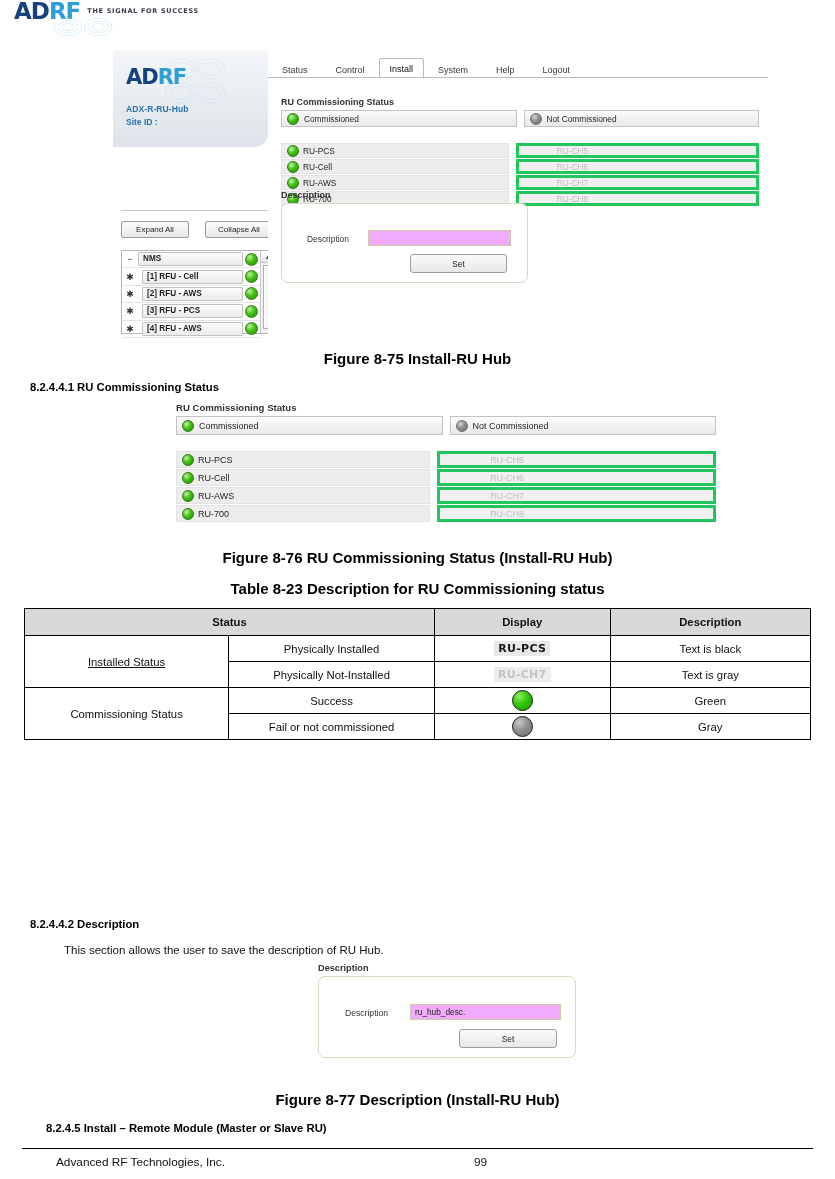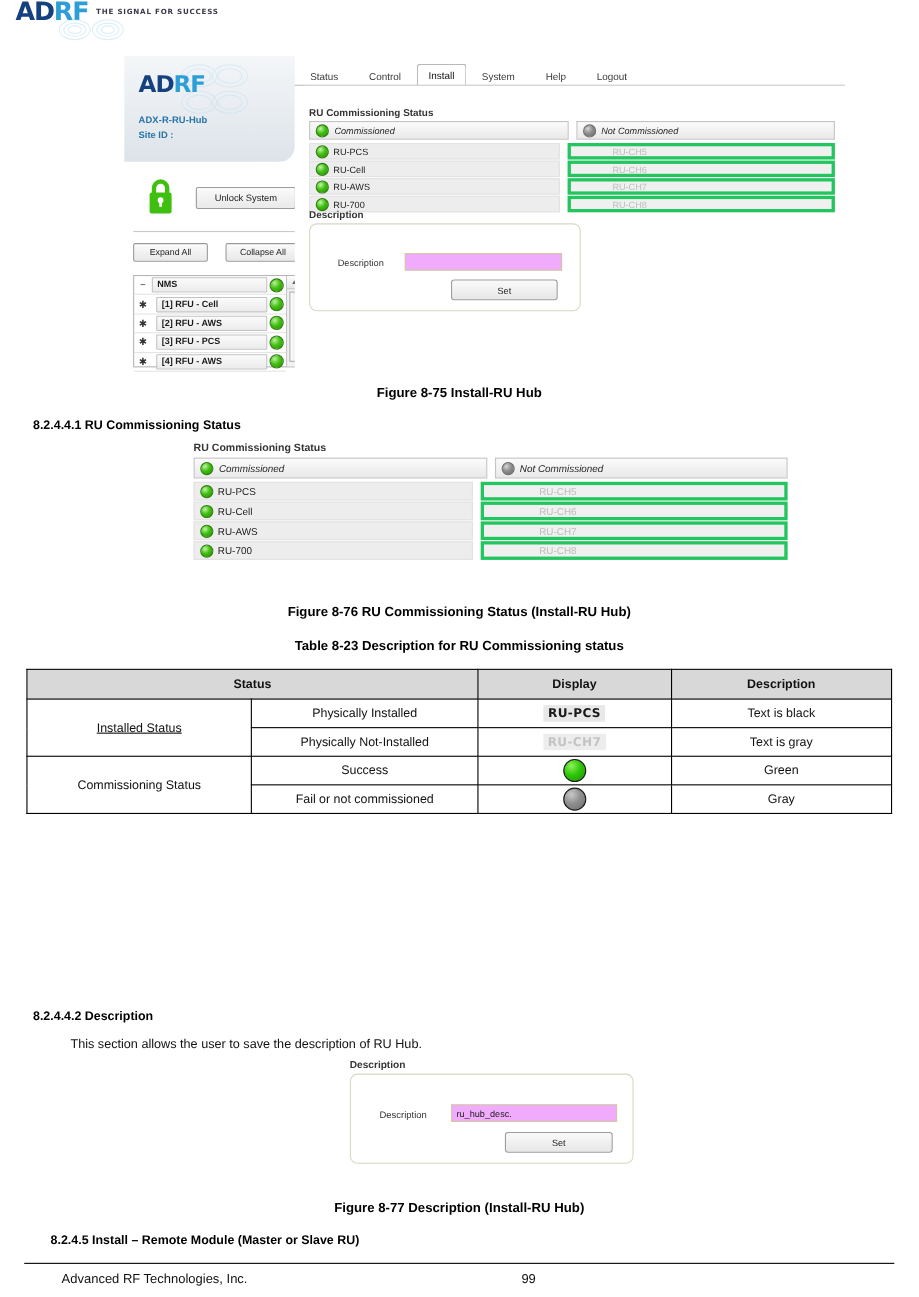--- a/index.html
+++ b/index.html
@@ -69,42 +69,42 @@
   .tabbar{position:absolute;left:0;top:6px;width:500px;height:21px;display:flex;align-items:flex-end;gap:0;}
   .tab{height:17px;padding:0 14px;font-size:9px;color:#3a3a3a;display:flex;align-items:center;justify-content:center;}
   .tab.active{background:#ffffff;border:1px solid #b9b9b9;border-bottom:none;border-top-left-radius:3px;border-top-right-radius:3px;height:19px;color:#111;padding:0 10px;}
   .tabbar-underline{position:absolute;left:0;top:26px;width:500px;height:1px;background:#bdbdbd;}
   .content-body{position:absolute;left:0;top:27px;width:500px;height:257px;background:#fff;border-top-left-radius:10px;}
 
   .sect-title{font-size:9px;font-weight:bold;color:#343434;margin:0 0 3px 0;}
 
   
   .comm-wrap{position:absolute;left:13px;top:19px;width:478px;}
-  .comm-hdr{display:flex;gap:7px;margin-bottom:3px;font-style:italic;}
+  .comm-hdr{display:flex;gap:7px;margin-bottom:16px;}
   .comm-hdr .cell{flex:1;height:15px;background:linear-gradient(180deg,#fbfbfb,#e9e9e9);
     border:1px solid #c3c3c3;display:flex;align-items:center;padding-left:5px;gap:5px;font-size:8.3px;color:#252525;}
   .comm-rows{display:flex;flex-direction:column;gap:1px;}
   .comm-row{display:flex;height:15px;}
   .comm-row .left,.comm-row .right{display:flex;align-items:center;gap:4px;padding-left:5px;font-size:8.3px;}
   .comm-row .left{width:247px;background:#ededed;color:#222;border:1px solid #e2e2e2;}
   .comm-row .right{width:223px;margin-left:7px;background:#f0f0f0;color:#bdbdbd;border:3px solid #22c55e;padding-left:38px;}
   .led{width:10px;height:10px;border-radius:50%;flex:0 0 10px;}
   .led.green{background:radial-gradient(circle at 34% 30%,#c2f5a6 0%,#3fc010 45%,#2a8a05 100%);border:1px solid #2e7d10;}
   .led.gray{background:radial-gradient(circle at 34% 30%,#d5d5d5 0%,#8e8e8e 45%,#6a6a6a 100%);border:1px solid #6f6f6f;}
 
   
   .desc-sect{position:absolute;left:13px;top:112px;width:250px;}
   .desc-box{width:245px;height:78px;background:#fff;border:1px solid #d8d8c4;border-radius:7px;position:relative;}
   .desc-lbl{position:absolute;left:25px;top:30px;font-size:8.4px;color:#333;}
   .desc-input{position:absolute;left:86px;top:26px;width:137px;height:14px;background:#f0abfc;border:1px solid #cfcaa1;font-size:8.3px;color:#222;padding-left:4px;line-height:14px;}
   .desc-set{position:absolute;left:128px;top:50px;width:95px;height:17px;background:linear-gradient(180deg,#fafafa,#e7e7e7);
     border:1px solid #9d9d9d;border-radius:3px;font-size:8.3px;color:#222;display:flex;align-items:center;justify-content:center;}
 
   
-  .fig-cap{position:absolute;width:835px;text-align:center;font-size:12px;font-weight:bold;color:#000;
+  .fig-cap{position:absolute;width:835px;text-align:center;font-size:15px;font-weight:bold;color:#000;
            font-family:"Liberation Sans",sans-serif;}
   .heading{position:absolute;font-size:11.3px;font-weight:bold;color:#000;}
   .body-text{position:absolute;font-size:11.5px;color:#111;}
 
   
   .fig76{position:absolute;left:176px;top:402px;width:540px;}
   .fig76 .comm-hdr .cell{height:17px;font-size:9px;}
   .fig76 .comm-row{height:17px;}
   .fig76 .comm-row .left{width:275px;font-size:9px;}
   .fig76 .comm-row .right{width:248px;font-size:9px;padding-left:50px;}
@@ -170,29 +170,20 @@
             <ellipse cx="26" cy="40" rx="11" ry="6.5"></ellipse>
         <ellipse cx="54" cy="40" rx="16" ry="10"></ellipse>
             <ellipse cx="54" cy="40" rx="11" ry="6.5"></ellipse>
       </g>
     </svg>
     <div class="brand-logo"><span class="logo-ad">AD</span><span class="logo-rf">RF</span></div>
     <div class="brand-model">ADX-R-RU-Hub</div>
     <div class="brand-site">Site ID :</div>
   </div>
 
-  <div class="lock-row">
-    <svg class="lock-icon" viewBox="0 0 26 34">
-      <path d="M7 15 V10 a6 6 0 0 1 12 0 V15" fill="none" stroke="#3fc010" stroke-width="4"></path>
-      <rect x="3" y="14" width="20" height="19" rx="2" fill="#3fc010"></rect>
-      <circle cx="13" cy="21" r="2.6" fill="#ffffff"></circle>
-      <rect x="11.8" y="21" width="2.4" height="6" fill="#ffffff"></rect>
-    </svg>
-    <div class="unlock-btn">Unlock System</div>
-  </div>
   <div class="divider-line"></div>
 
   <div class="tree-btns">
     <div class="sm-btn">Expand All</div>
     <div class="sm-btn">Collapse All</div>
   </div>
 
   <div class="tree-box">
     <div class="tree-list">
       <div class="tree-row">

